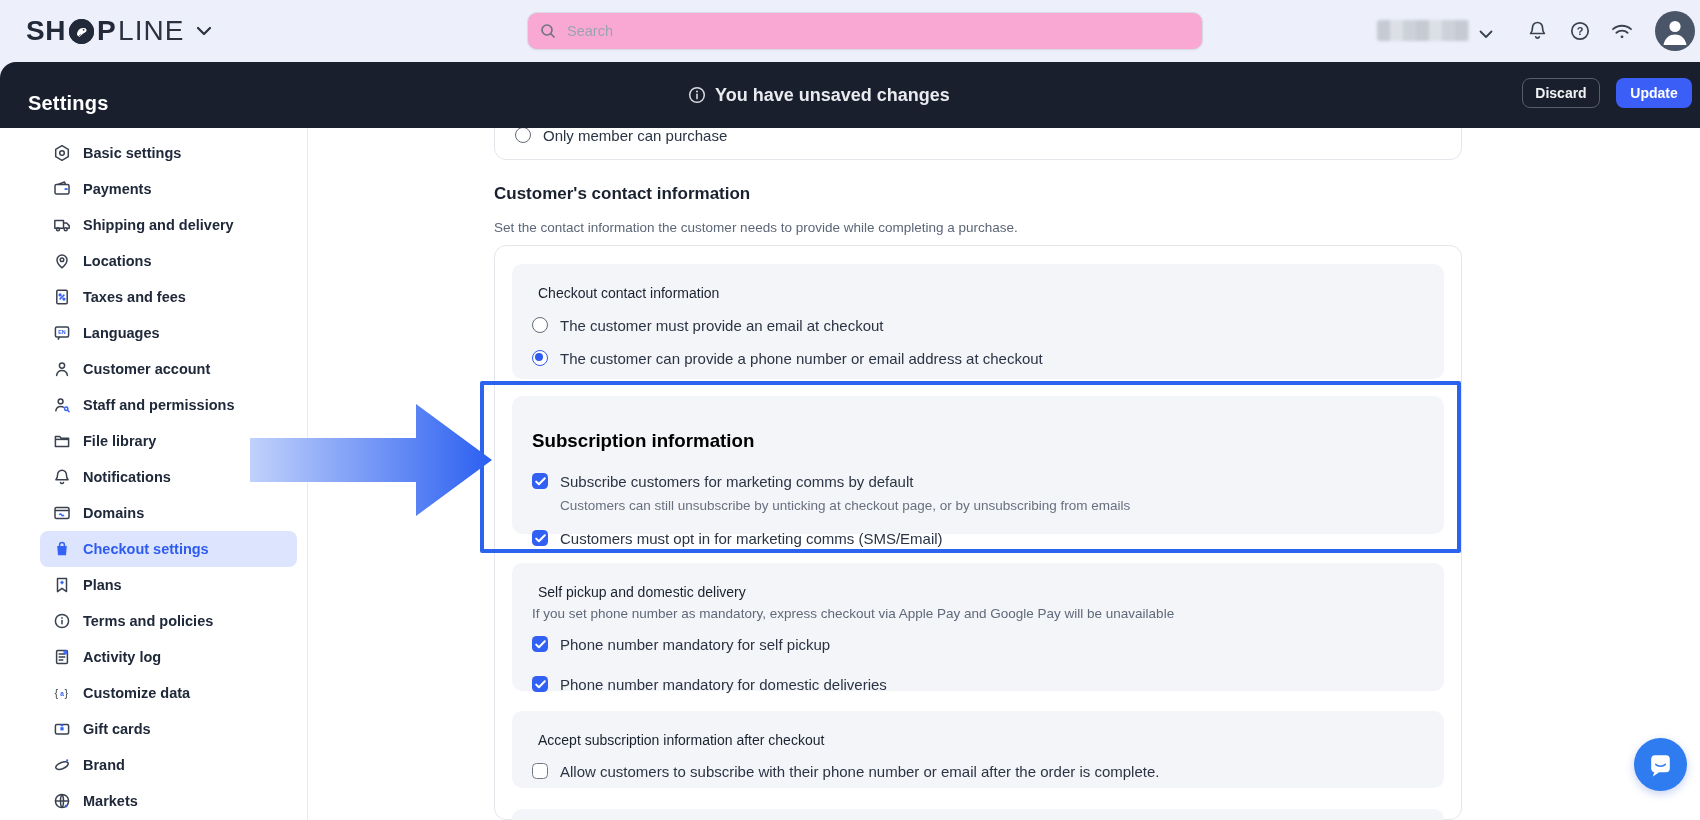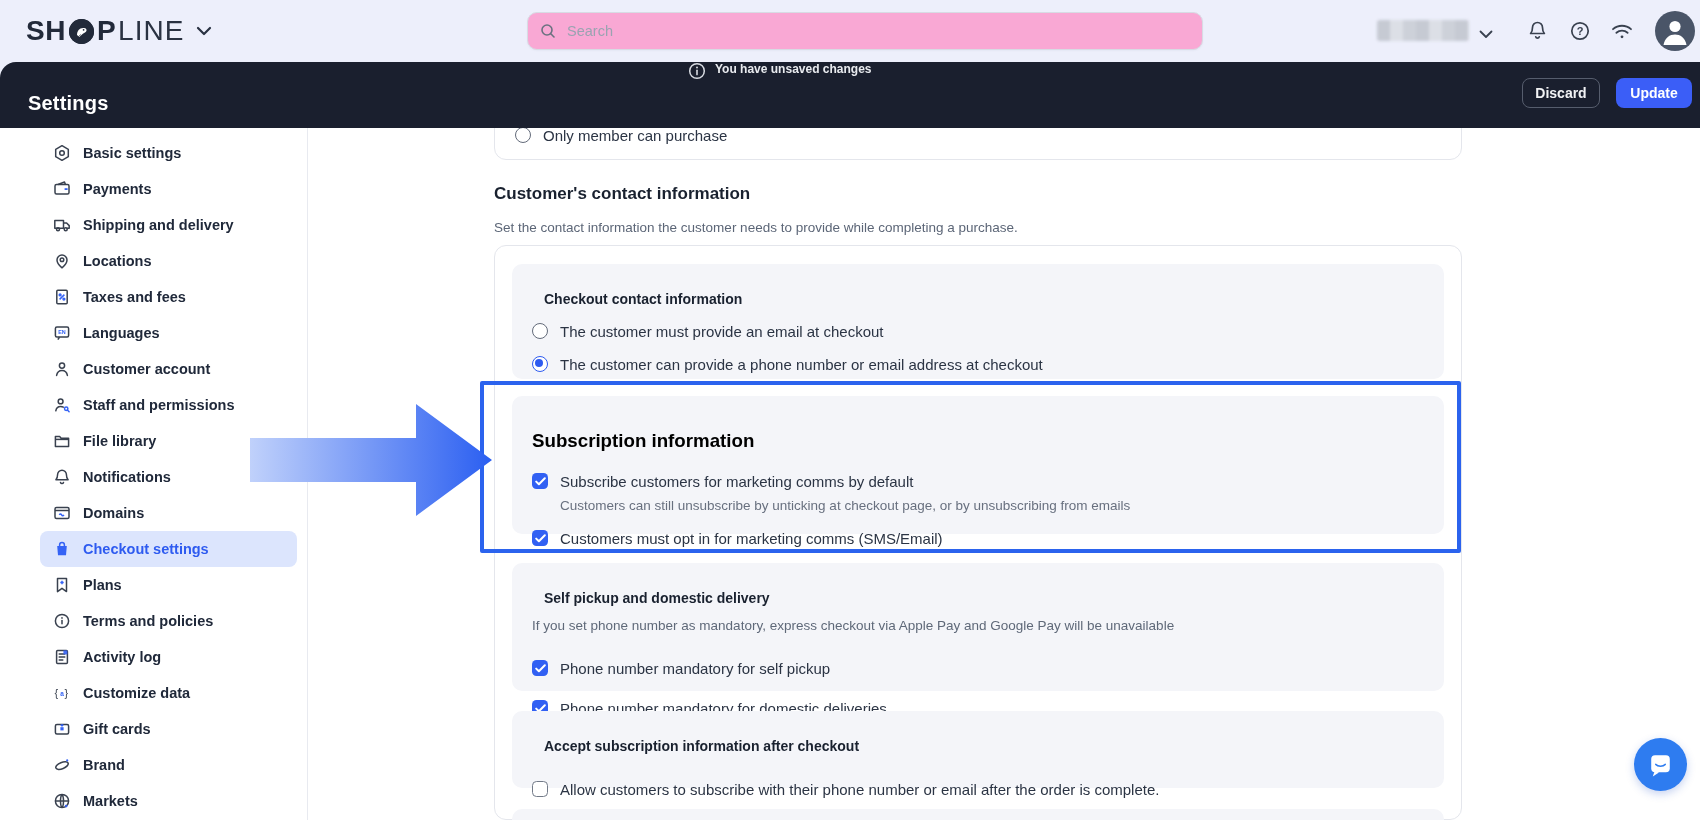--- a/index.html
+++ b/index.html
@@ -29,22 +29,22 @@
                linear-gradient(#d4d7de,#d4d7de);
     filter:blur(1.6px);}
   .store-chev{position:absolute;left:1479px;top:25px;z-index:2;}
   .tb-ico{position:absolute;top:20px;z-index:2;cursor:pointer;}
   .avatar{position:absolute;left:1655px;top:11px;width:40px;height:40px;border-radius:50%;z-index:2;}
   
   .darkbar{position:absolute;left:0;top:62px;width:1700px;height:66px;background:#1a1f2e;
     border-radius:16px 0 0 0;z-index:5;}
   .darkbar .title{position:absolute;left:28px;top:0;height:82px;display:flex;align-items:center;
     color:#fff;font-size:20px;font-weight:700;letter-spacing:.2px;}
-  .unsaved{position:absolute;left:688px;top:0;height:66px;display:flex;align-items:flex-start;gap:9px;
-    color:#e9ebef;font-size:12px;font-weight:700;}
+  .unsaved{position:absolute;left:688px;top:0;height:66px;display:flex;align-items:center;gap:9px;
+    color:#e9ebef;font-size:18px;font-weight:700;}
   .btn{position:absolute;top:16px;height:30px;border-radius:8px;font-size:14px;font-weight:600;
     display:flex;align-items:center;justify-content:center;cursor:pointer;box-sizing:border-box;font-family:inherit;}
   .btn-discard{right:100px;width:78px;background:transparent;border:1px solid #565d6d;color:#f2f3f5;}
   .btn-update{right:8px;width:76px;background:#3b5ef7;border:none;color:#fff;}
   
   .sidebar{position:absolute;left:0;top:128px;width:280px;bottom:0;background:#fff;
     border-right:1px solid #e8eaf0;z-index:2;box-sizing:border-box;padding-top:7px;margin-left:28px;}
   .sb-item{height:36px;margin:0 10px 0 12px;border-radius:8px;display:flex;align-items:center;
     gap:12px;padding-left:13px;cursor:pointer;}
   .sb-item .sb-label{font-size:14.5px;font-weight:600;color:#20293a;}
@@ -55,34 +55,34 @@
   .card-top{position:absolute;left:494px;top:108px;width:968px;height:52px;background:#fff;
     border:1px solid #e4e6ec;border-radius:12px;box-sizing:border-box;z-index:1;}
   .card-top .row{position:absolute;left:20px;top:15px;}
   .section-head{position:absolute;left:494px;top:184px;z-index:1;}
   .section-head h2{margin:0 0 16px 0;font-size:17px;font-weight:700;color:#19212f;}
   .section-head p{margin:0;font-size:13.5px;color:#5c6677;}
   .card-main{position:absolute;left:494px;top:245px;width:968px;height:575px;background:#fff;
     border:1px solid #e4e6ec;border-radius:12px;box-sizing:border-box;z-index:1;}
   .panel{position:absolute;left:17px;right:17px;background:#f4f5f9;border-radius:10px;
     padding:15px 20px;box-sizing:border-box;}
-  .panel h3{margin:12px;font-size:14px;font-weight:700;color:#19212f;}
+  .panel h3{margin:6px;font-size:14px;font-weight:400;color:#19212f;}
   .panel .p-sub{margin:4px 0 0 0;font-size:13.5px;color:#5f6979;}
   .panel-1{top:18px;height:115px;}
   .panel-3{top:317px;height:128px;}
   .panel-4{top:465px;height:77px;}
   .panel-5{top:563px;height:60px;}
   .bluebox{position:absolute;left:-15px;right:0;top:135px;height:172px;border:4px solid #2b63ee;
     border-radius:2px;box-sizing:border-box;}
   .panel-2{position:absolute;left:28px;right:13px;top:11px;height:138px;background:#f4f5f9;
     border-radius:10px;padding:15px 20px;box-sizing:border-box;}
   .row{display:flex;align-items:center;gap:12px;height:22px;}
   .row-label{font-size:15px;color:#2b3444;}
   .sub-label{margin:6px 0 0 28px;font-size:13.5px;color:#68707f;}
-  .mt13{margin-top:13px;} .mt12{margin-top:24px;} .mt11{margin-top:11px;}
+  .mt13{margin-top:13px;} .mt12{margin-top:12px;} .mt11{margin-top:11px;}
   .mt14{margin-top:14px;} .mt18{margin-top:18px;}
   
   .radio{width:16px;height:16px;border-radius:50%;border:1.6px solid #636b7a;box-sizing:border-box;
     background:#fff;flex:0 0 16px;position:relative;cursor:pointer;}
   .radio.checked{border-color:#2e5bf0;}
   .radio.checked::after{content:"";position:absolute;left:2.4px;top:2.4px;width:8px;height:8px;
     border-radius:50%;background:#2e5bf0;}
   .cb{width:16px;height:16px;border-radius:4.5px;box-sizing:border-box;flex:0 0 16px;cursor:pointer;
     display:flex;align-items:center;justify-content:center;}
   .cb.checked{background:#3160f3;}

